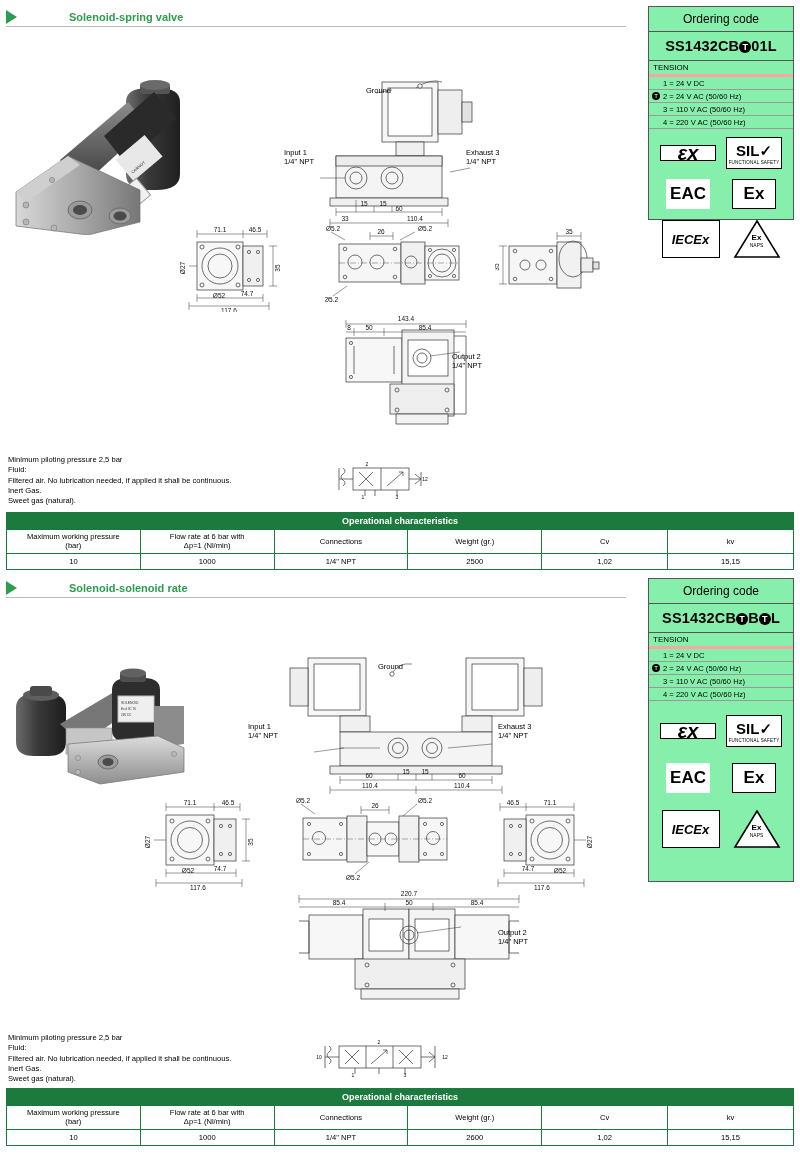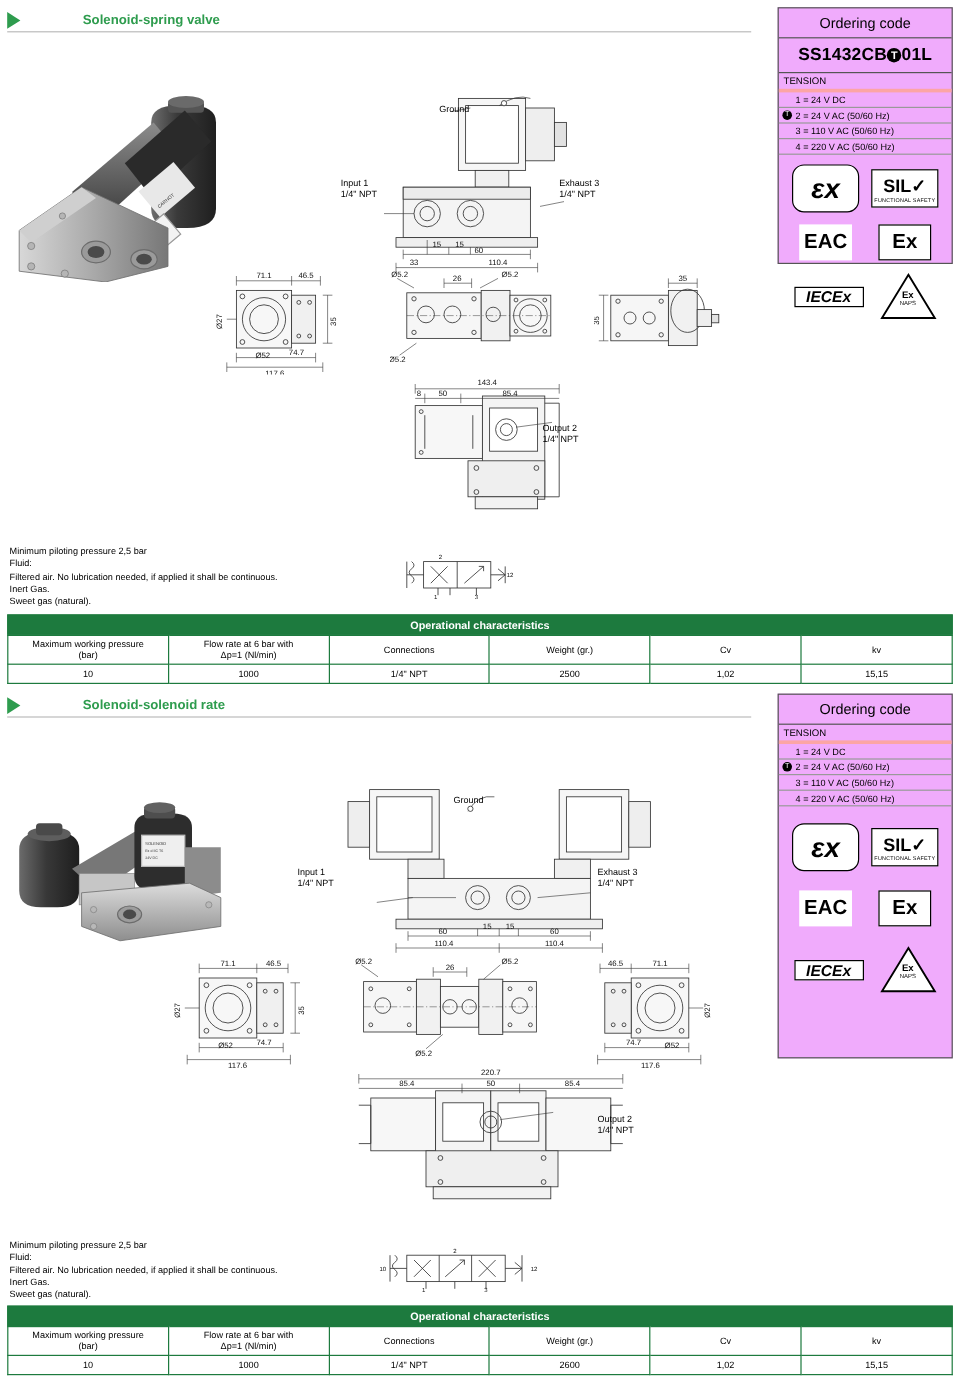--- a/index.html
+++ b/index.html
@@ -23,21 +23,21 @@
   }
   .sec-head .title {
     font-size: 11px; font-weight: bold; color: #2e9c4e; margin-left: 46px;
   }
   .sec-rule {
     position: absolute; height: 1px; background: #bbb;
   }
 
   
   .order-panel {
-    position: absolute; border: 1px solid #555; background: #f0abfc;
+    position: absolute; border: 1px solid #555; background: #86efac;
   }
   .order-title {
     text-align: center; font-size: 12px; padding: 5px 0 5px;
     border-bottom: 1px solid #555;
   }
   .order-code {
     text-align: center; font-size: 14.5px; font-weight: bold;
     padding: 6px 0 6px; border-bottom: 1px solid #555;
     letter-spacing: .2px;
   }
@@ -61,26 +61,26 @@
   }
 
   
   .certs { padding: 8px 6px 10px; }
   .cert-row { display: flex; justify-content: space-around; align-items: center; margin-bottom: 10px; }
   .cert {
     border: 1.6px solid #000; display: flex; align-items: center;
     justify-content: center; font-weight: bold; position: relative;
     background: #fff;
   }
-  .cert-ex { width: 56px; height: 40px; font-size: 23px; border-radius: 10px; font-style: italic; }
+  .cert-ex { width: 56px; height: 16px; font-size: 20px; border-radius: 0; font-style: italic; }
   .cert-sil { width: 56px; height: 32px; font-size: 15px; flex-direction: column; }
   .cert-sil .sub { font-size: 4.5px; font-weight: normal; font-style: normal; letter-spacing:.2px;}
   .cert-eac { width: 44px; height: 30px; font-size: 17px; border: none; }
   .cert-exbox { width: 44px; height: 30px; font-size: 17px; }
-  .cert-iecex { width: 58px; height: 17px; font-size: 13px; font-style: italic; }
+  .cert-iecex { width: 58px; height: 38px; font-size: 13px; font-style: italic; }
   .tri-badge {
     width: 48px; height: 40px; position: relative;
   }
   .tri-badge svg { position: absolute; top: 0; left: 0; }
   .tri-badge .txt {
     position: absolute; width: 100%; text-align: center; top: 14px;
     font-size: 8px; font-weight: bold;
   }
   .tri-badge .txt small { display:block; font-size:5px; font-weight:normal;}
 
@@ -790,20 +790,23 @@
         <td>2600</td>
         <td>1,02</td>
         <td>15,15</td>
       </tr>
     </tbody>
       </table>
   </div>
 
   <div class="order-panel" style="left:648px; top:578px; width:146px; height:304px;">
     <div class="order-title">Ordering code</div>
+    <div class="order-code">
+      <span>SS1432CB</span><span class="blk">T</span><span>B</span><span class="blk">T</span><span>L</span>
+    </div>
     <div class="tension-label">TENSION</div>
     <div class="tension-row"><span>1 = 24 V DC</span></div>
     <div class="tension-row"><span class="dot">T</span><span>2 = 24 V AC (50/60 Hz)</span></div>
     <div class="tension-row"><span>3 = 110 V AC (50/60 Hz)</span></div>
     <div class="tension-row"><span>4 = 220 V AC (50/60 Hz)</span></div>
 
     <div class="certs" style="padding-top:14px;">
       <div class="cert-row" style="margin-bottom:16px;">
         <div class="cert cert-ex">εx</div>
         <div class="cert cert-sil">

